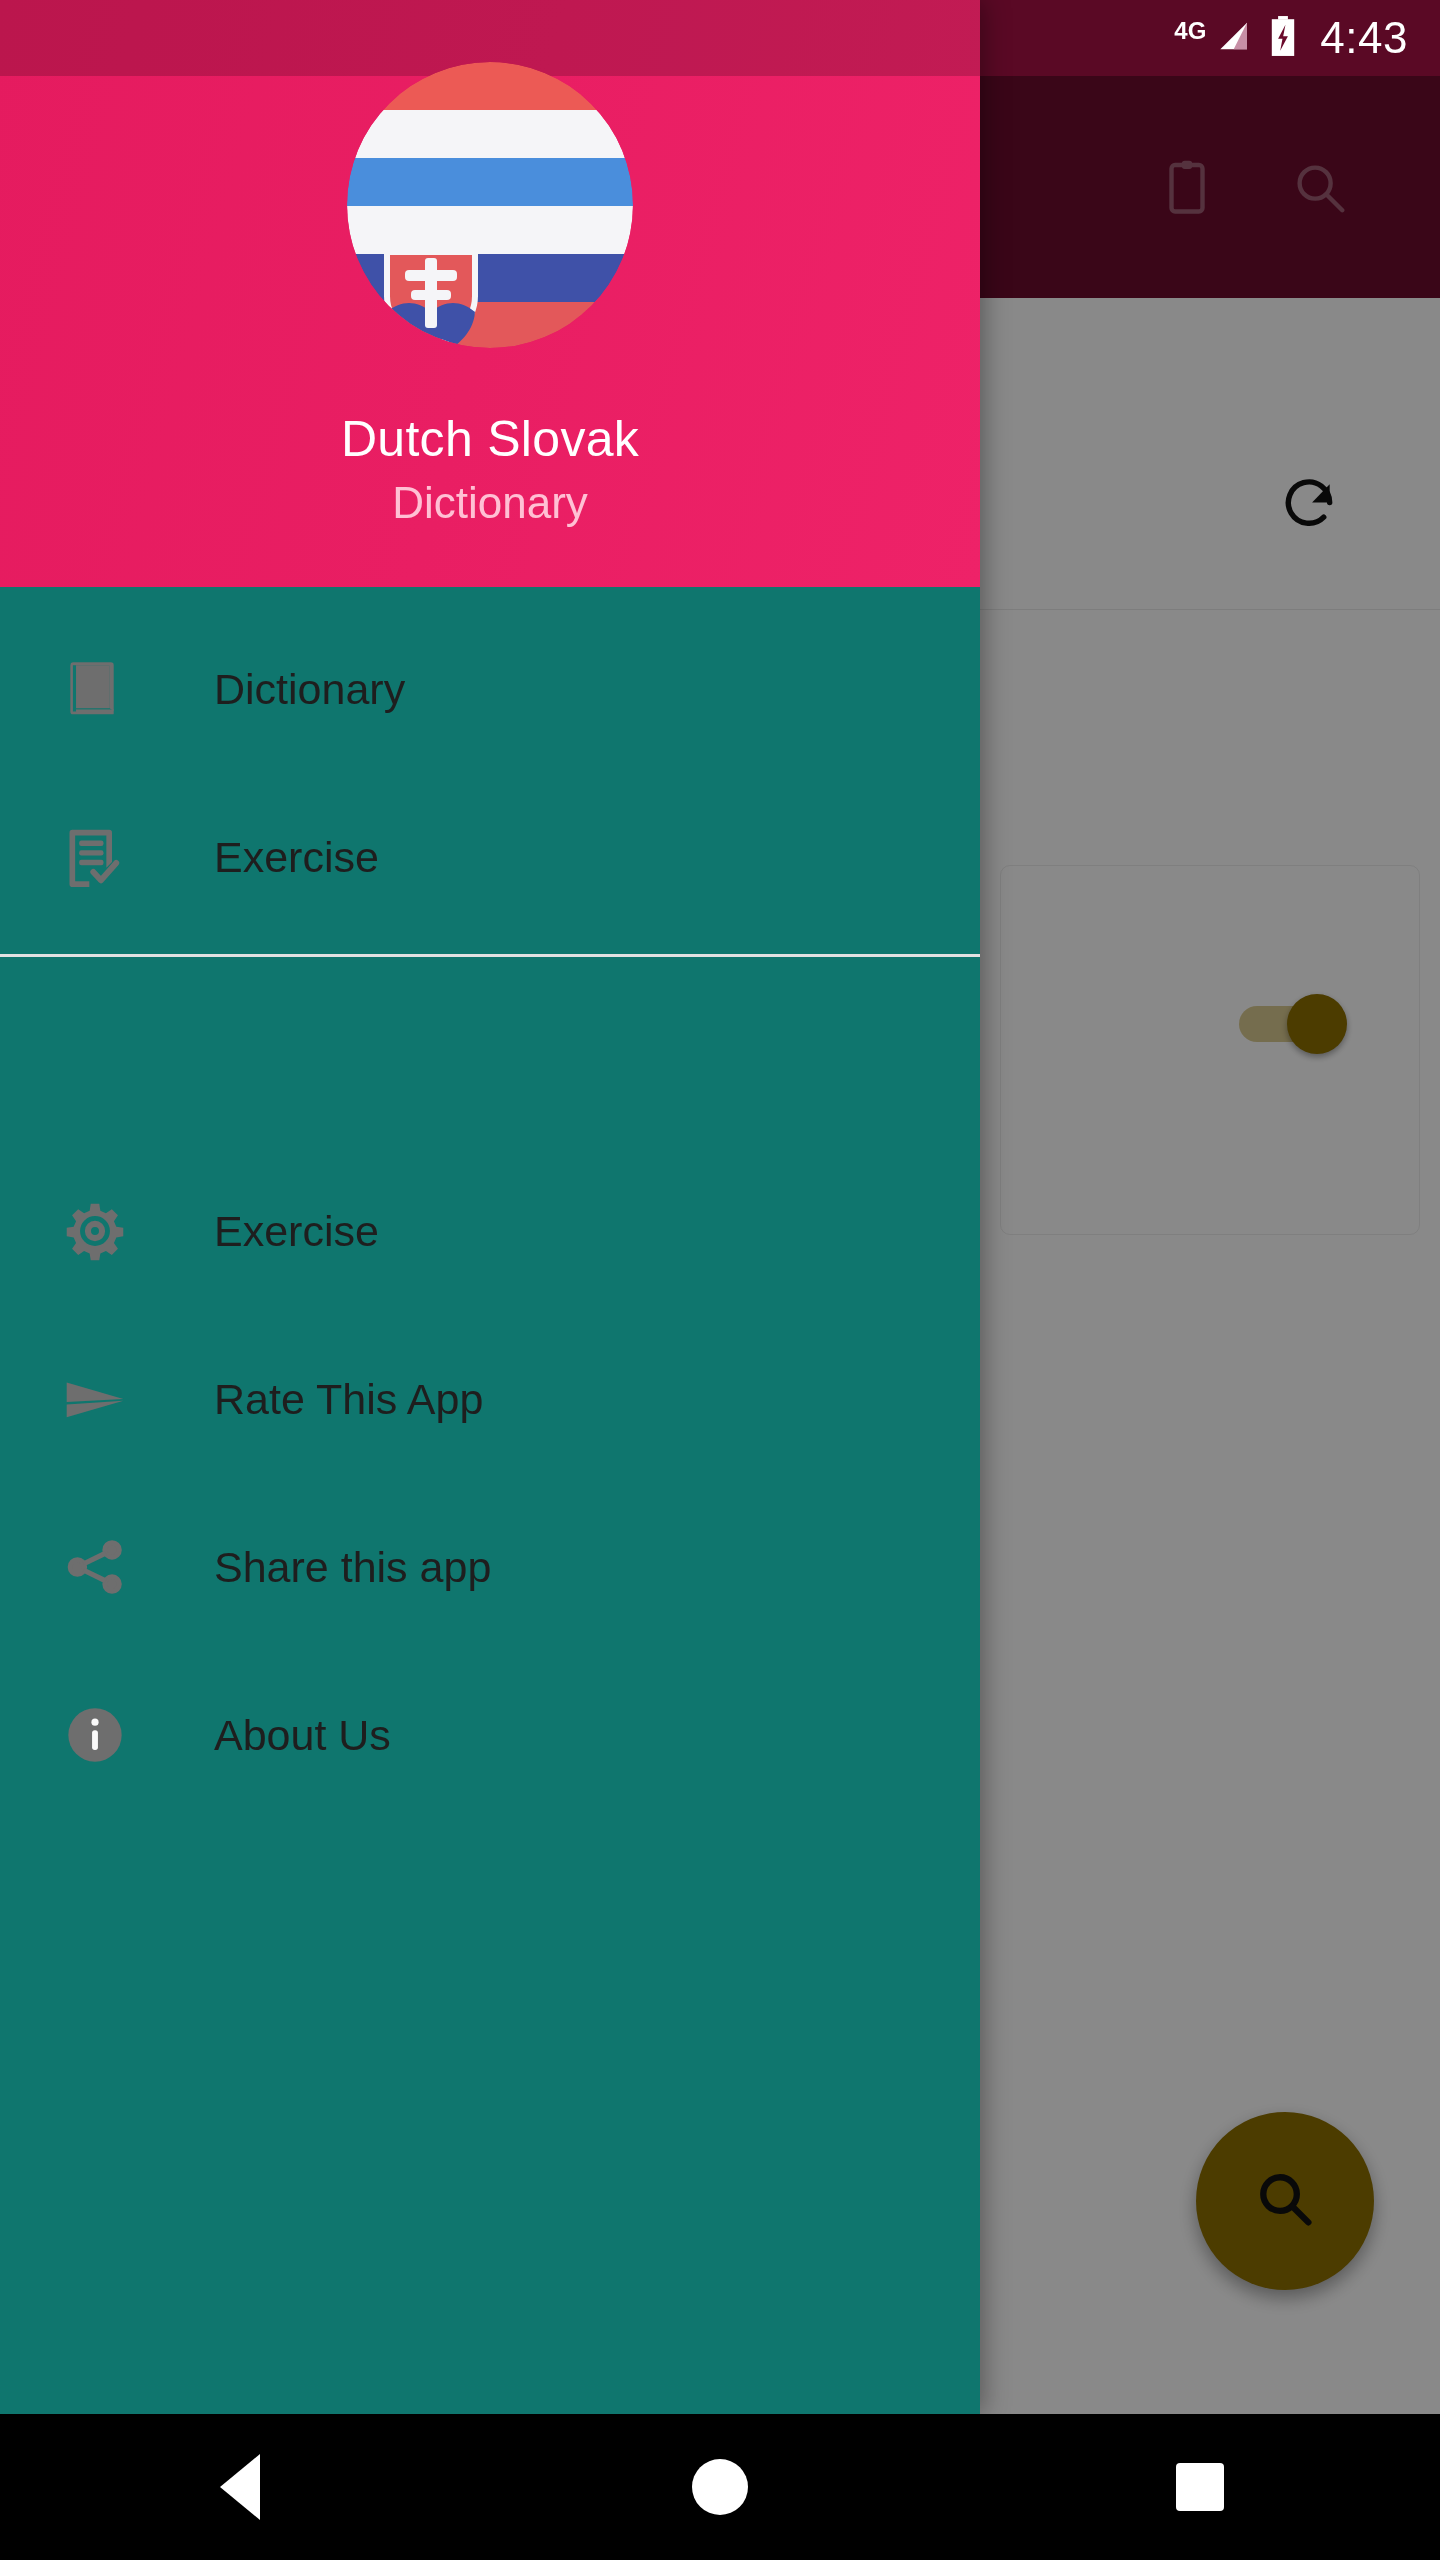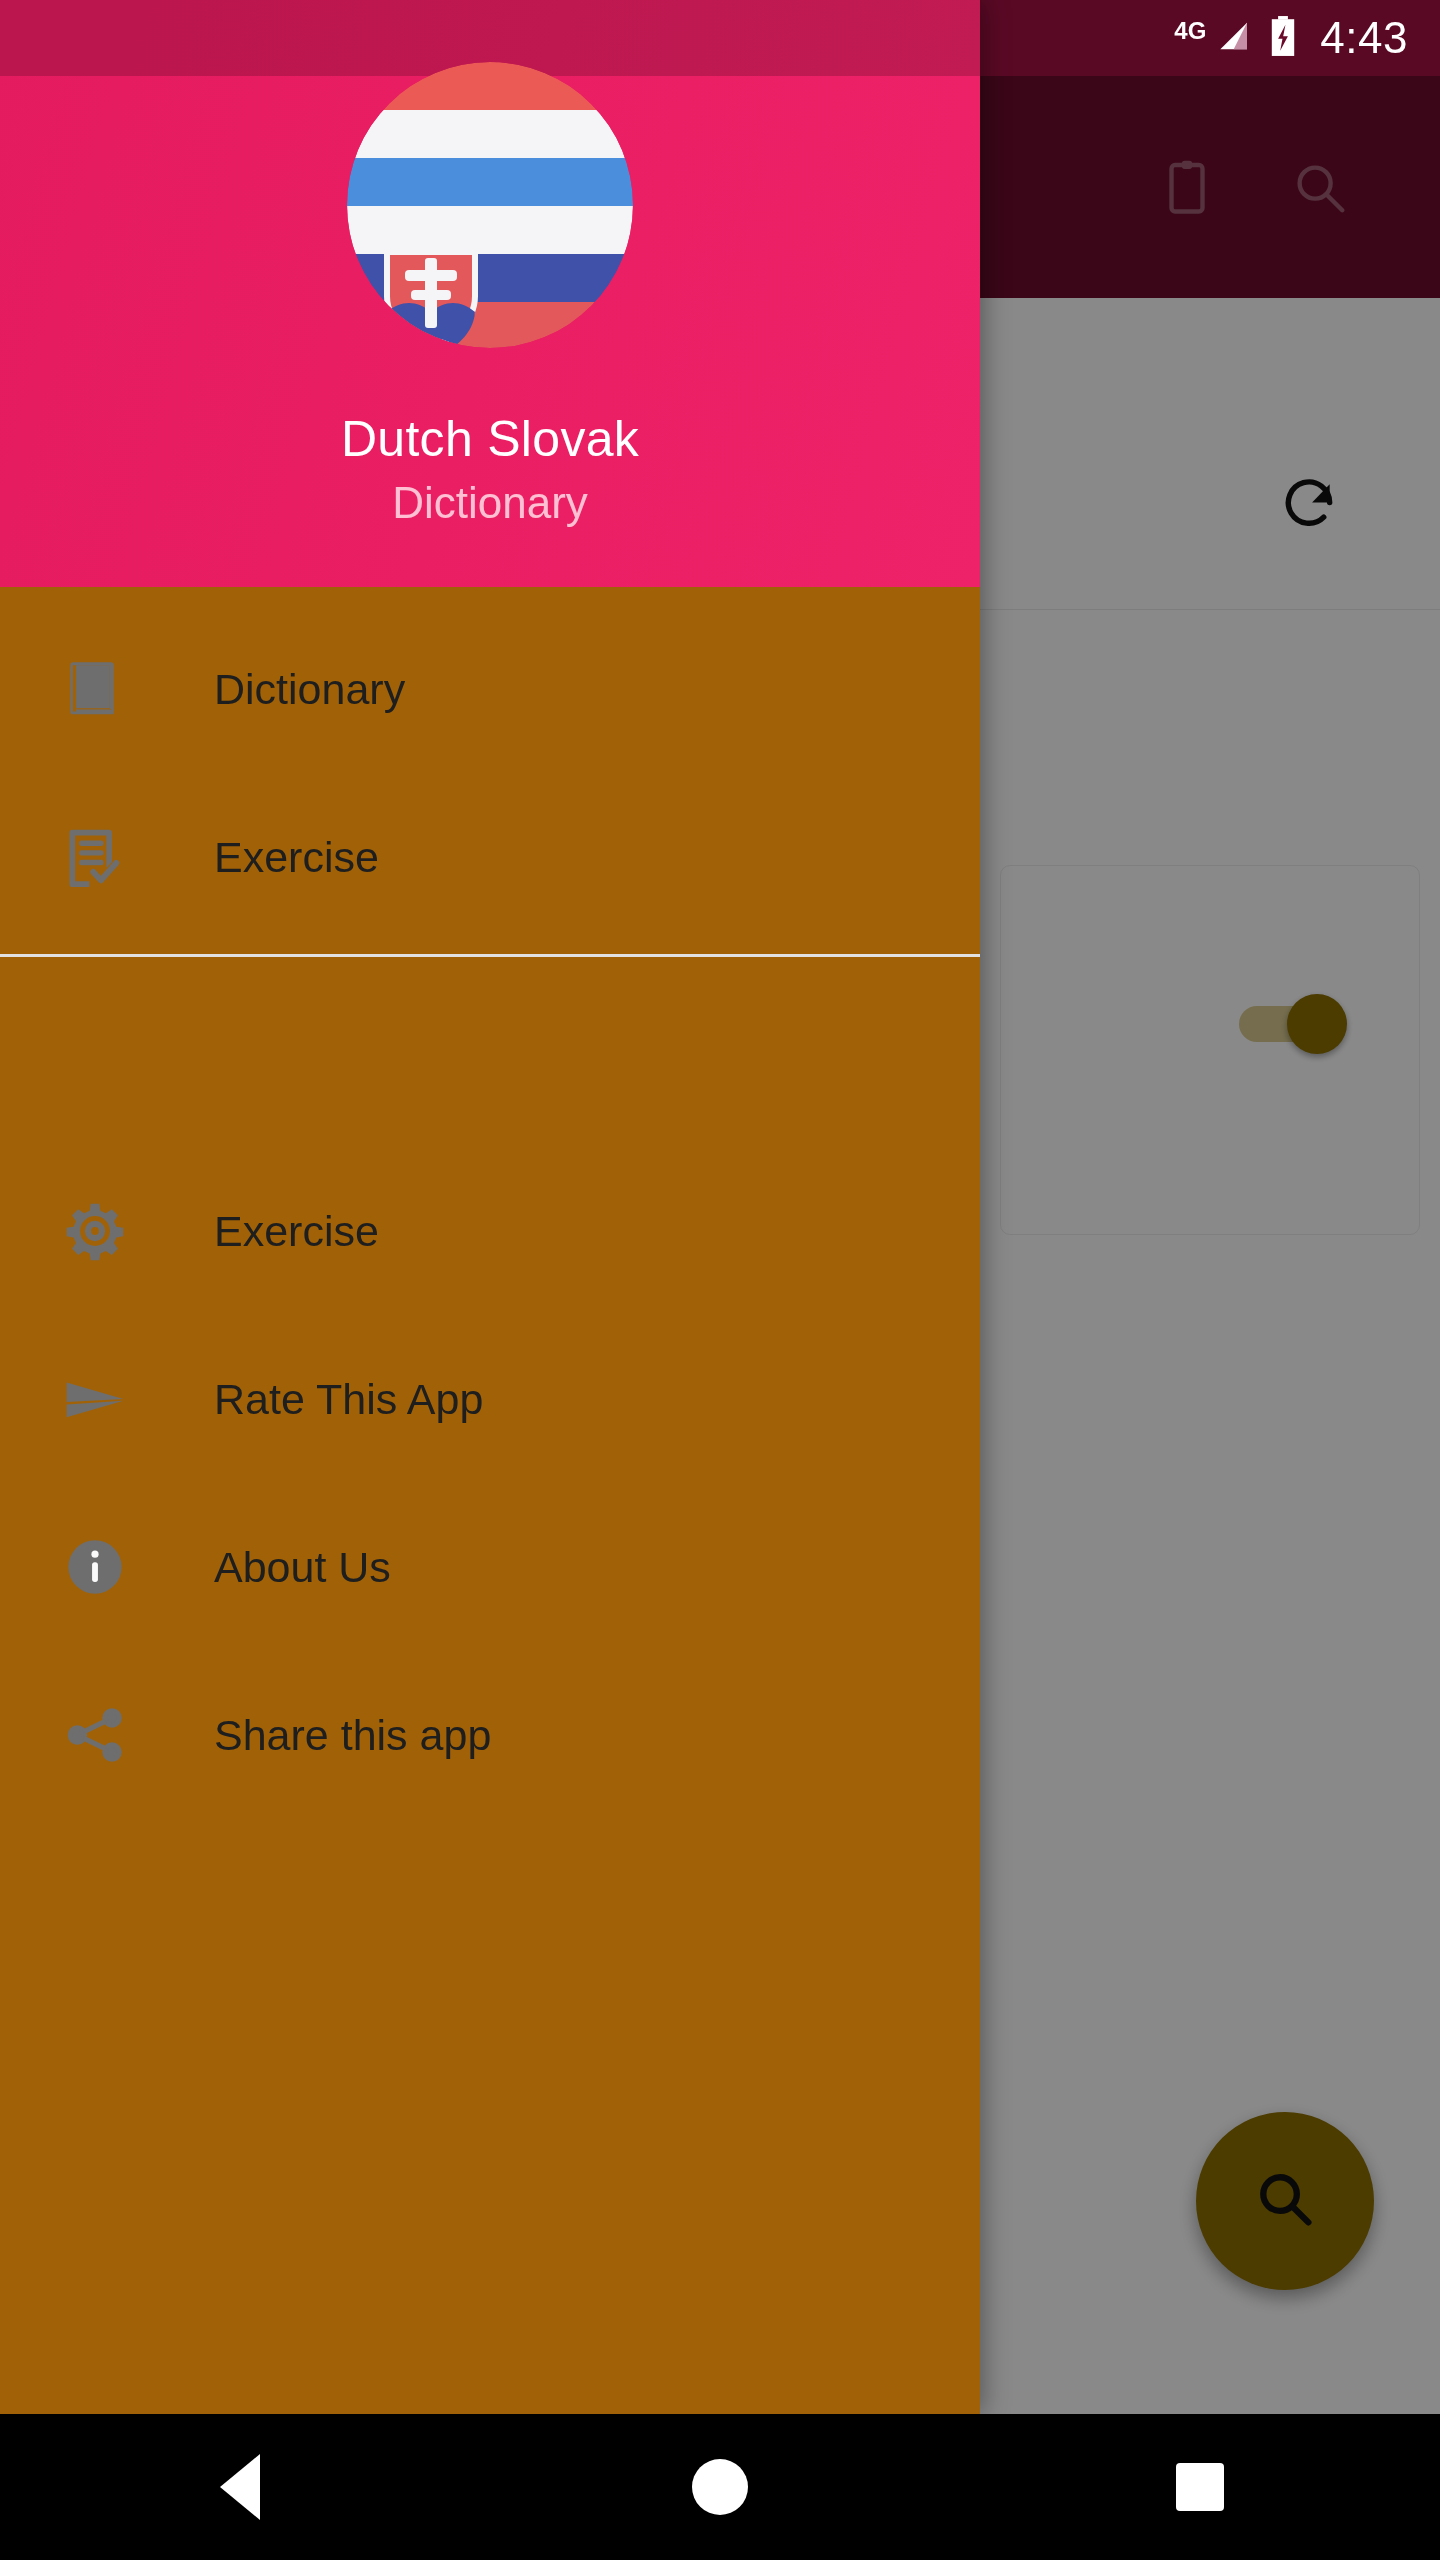--- a/index.html
+++ b/index.html
@@ -79,21 +79,21 @@
     padding-right:32px; gap:14px;
     color:#fff; z-index:40;
   }
   #sb-4g { font-size:24px; font-weight:bold; line-height:1; margin-right:-8px; margin-bottom:14px;}
   .sb-icon { display:block; }
   #sb-time { font-size:44px; font-weight:400; letter-spacing:.5px; margin-left:6px;}
 
   
   #drawer {
     position:absolute; left:0; top:0; width:980px; height:2414px;
-    background:#a16207; z-index:30;
+    background:#0f766e; z-index:30;
     box-shadow:4px 0 24px rgba(0,0,0,.35);
   }
   #drawer-header {
     position:relative; width:980px; height:587px;
     background:linear-gradient(105deg,#E51B5F 0%,#E91E63 50%,#EE2268 100%);
     overflow:hidden;
   }
   #drawer-header-statusgap {
     position:absolute; left:0; top:0; width:980px; height:76px;
     background:rgba(0,0,0,.18);
@@ -302,42 +302,42 @@
           <svg width="68" height="68" viewBox="0 0 24 24" fill="#6E6E6E">
             <polygon points="2,6.2 22,12 2,13.1"></polygon>
             <polygon points="2,13.9 22,12.6 2,18.4"></polygon>
           </svg>
         </span>
         <span class="menu-label">Rate This App</span>
       </div>
 
       <div class="menu-item">
         <span class="menu-icon">
-          <svg width="64" height="64" viewBox="0 0 24 24">
-            <circle cx="12" cy="12" r="10" fill="#6E6E6E"></circle>
-            <rect x="10.9" y="10.2" width="2.2" height="7.4" rx="1" fill="#FAFAFA"></rect>
-            <circle cx="12" cy="7.2" r="1.35" fill="#FAFAFA"></circle>
-          </svg>
-        </span>
-        <span class="menu-label">About Us</span>
-      </div>
-
-      <div class="menu-item">
-        <span class="menu-icon">
           <svg width="64" height="64" viewBox="0 0 24 24" fill="none" stroke="#6E6E6E" stroke-width="1.9">
             <circle cx="18.4" cy="5.6" r="2.7" fill="#6E6E6E"></circle>
             <circle cx="5.4" cy="12" r="2.7" fill="#6E6E6E"></circle>
             <circle cx="18.4" cy="18.4" r="2.7" fill="#6E6E6E"></circle>
             <line x1="7.8" y1="10.8" x2="16" y2="6.8"></line>
             <line x1="7.8" y1="13.2" x2="16" y2="17.2"></line>
           </svg>
         </span>
         <span class="menu-label">Share this app</span>
       </div>
 
+      <div class="menu-item">
+        <span class="menu-icon">
+          <svg width="64" height="64" viewBox="0 0 24 24">
+            <circle cx="12" cy="12" r="10" fill="#6E6E6E"></circle>
+            <rect x="10.9" y="10.2" width="2.2" height="7.4" rx="1" fill="#FAFAFA"></rect>
+            <circle cx="12" cy="7.2" r="1.35" fill="#FAFAFA"></circle>
+          </svg>
+        </span>
+        <span class="menu-label">About Us</span>
+      </div>
+
     </div>
   </div>
 </div>
 
 <div id="navbar">
   <div class="nav-btn">
     <span id="nav-back"></span>
   </div>
   <div class="nav-btn">
     <span id="nav-home"></span>

